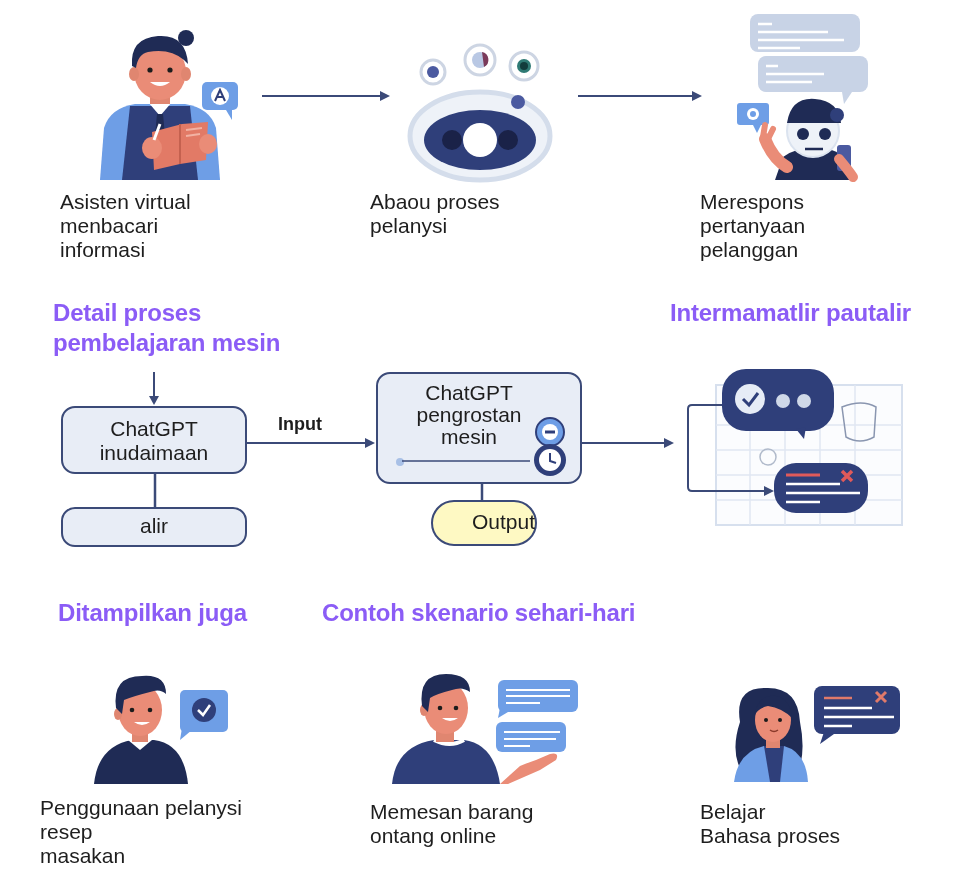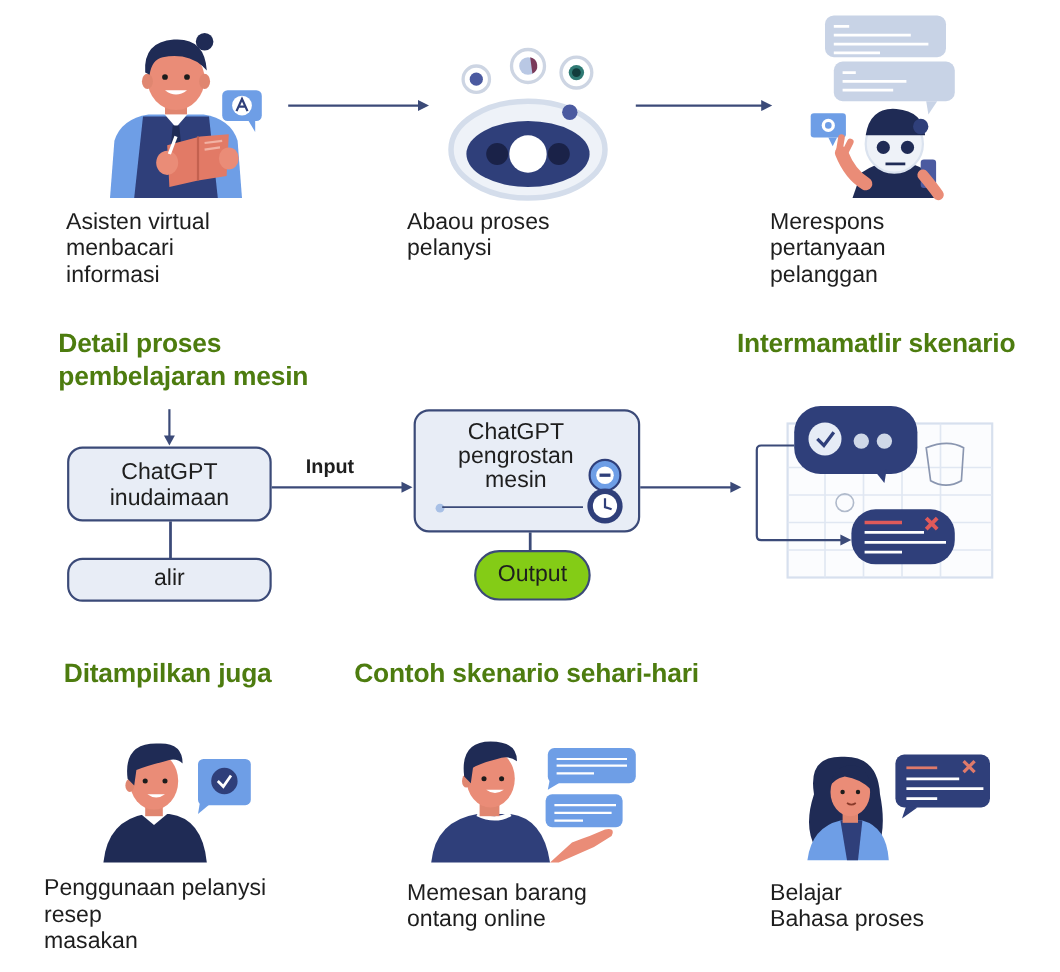--- a/index.html
+++ b/index.html
@@ -1,24 +1,24 @@
 <!DOCTYPE html>
 <html><head>
 <meta charset="utf-8">
 <style>
   html, body { margin: 0; padding: 0; background: #ffffff; }
   body { width: 964px; height: 884px; position: relative; overflow: hidden;
          font-family: "Liberation Sans", "DejaVu Sans", sans-serif; color: #1c1c1c; }
   .caption { position: absolute; text-align: left; font-size: 21px; line-height: 24px; color: #1e1e1e; white-space: pre-line; }
-  .heading { position: absolute; font-weight: bold; font-size: 24px; line-height: 30px; color: #4d7c0f; white-space: pre-line; letter-spacing: -0.2px; }
+  .heading { position: absolute; font-weight: bold; font-size: 24px; line-height: 30px; color: #8b5cf6; white-space: pre-line; letter-spacing: -0.2px; }
   .box { position: absolute; box-sizing: border-box; border: 2.5px solid #3b4a78; border-radius: 14px;
          background: #e8edf6; text-align: center; font-size: 21px; line-height: 24px; color: #1e1e1e; }
   .box span { display: block; white-space: pre-line; }
   .pill { position: absolute; box-sizing: border-box; border: 2.5px solid #3b4a78; border-radius: 24px;
-          background: #84cc16; text-align: center; font-size: 21px; color: #1e1e1e; }
+          background: #fef9c3; text-align: right; font-size: 21px; color: #1e1e1e; }
   .edge-label { position: absolute; font-size: 18px; color: #1e1e1e; font-weight: bold; }
   svg { position: absolute; overflow: visible; }
 </style>
 </head>
 <body>
 
 <svg style="left:90px;top:20px" width="160" height="165" viewBox="0 0 160 165">
 
   <path d="M10 160 L14 108 Q20 88 45 84 L95 84 Q120 88 126 108 L130 160 Z" fill="#6e9ee6"></path>
 
@@ -169,21 +169,21 @@
 </svg>
 <div class="pill" style="left:431px;top:500px;width:106px;height:46px;line-height:40px">
   <span>Output</span>
 </div>
 
 <svg style="left:582px;top:436px" width="96" height="14">
   <line x1="0" y1="7" x2="88" y2="7" stroke="#3b4a78" stroke-width="2"></line>
   <path d="M82 2 L92 7 L82 12 Z" fill="#3b4a78"></path>
 </svg>
 
-<div class="heading" style="left:670px;top:298px">Intermamatlir skenario</div>
+<div class="heading" style="left:670px;top:298px">Intermamatlir pautalir</div>
 
 <svg style="left:680px;top:365px" width="230" height="165" viewBox="0 0 230 165">
 
   <rect x="36" y="20" width="186" height="140" fill="#fbfcfe" stroke="#d7e0ee" stroke-width="2"></rect>
   <g stroke="#e0e7f2" stroke-width="1.5">
     <line x1="36" y1="60" x2="222" y2="60"></line>
       <line x1="36" y1="85" x2="222" y2="85"></line>
     <line x1="36" y1="110" x2="222" y2="110"></line>
       <line x1="36" y1="135" x2="222" y2="135"></line>
     <line x1="70" y1="20" x2="70" y2="160"></line>

